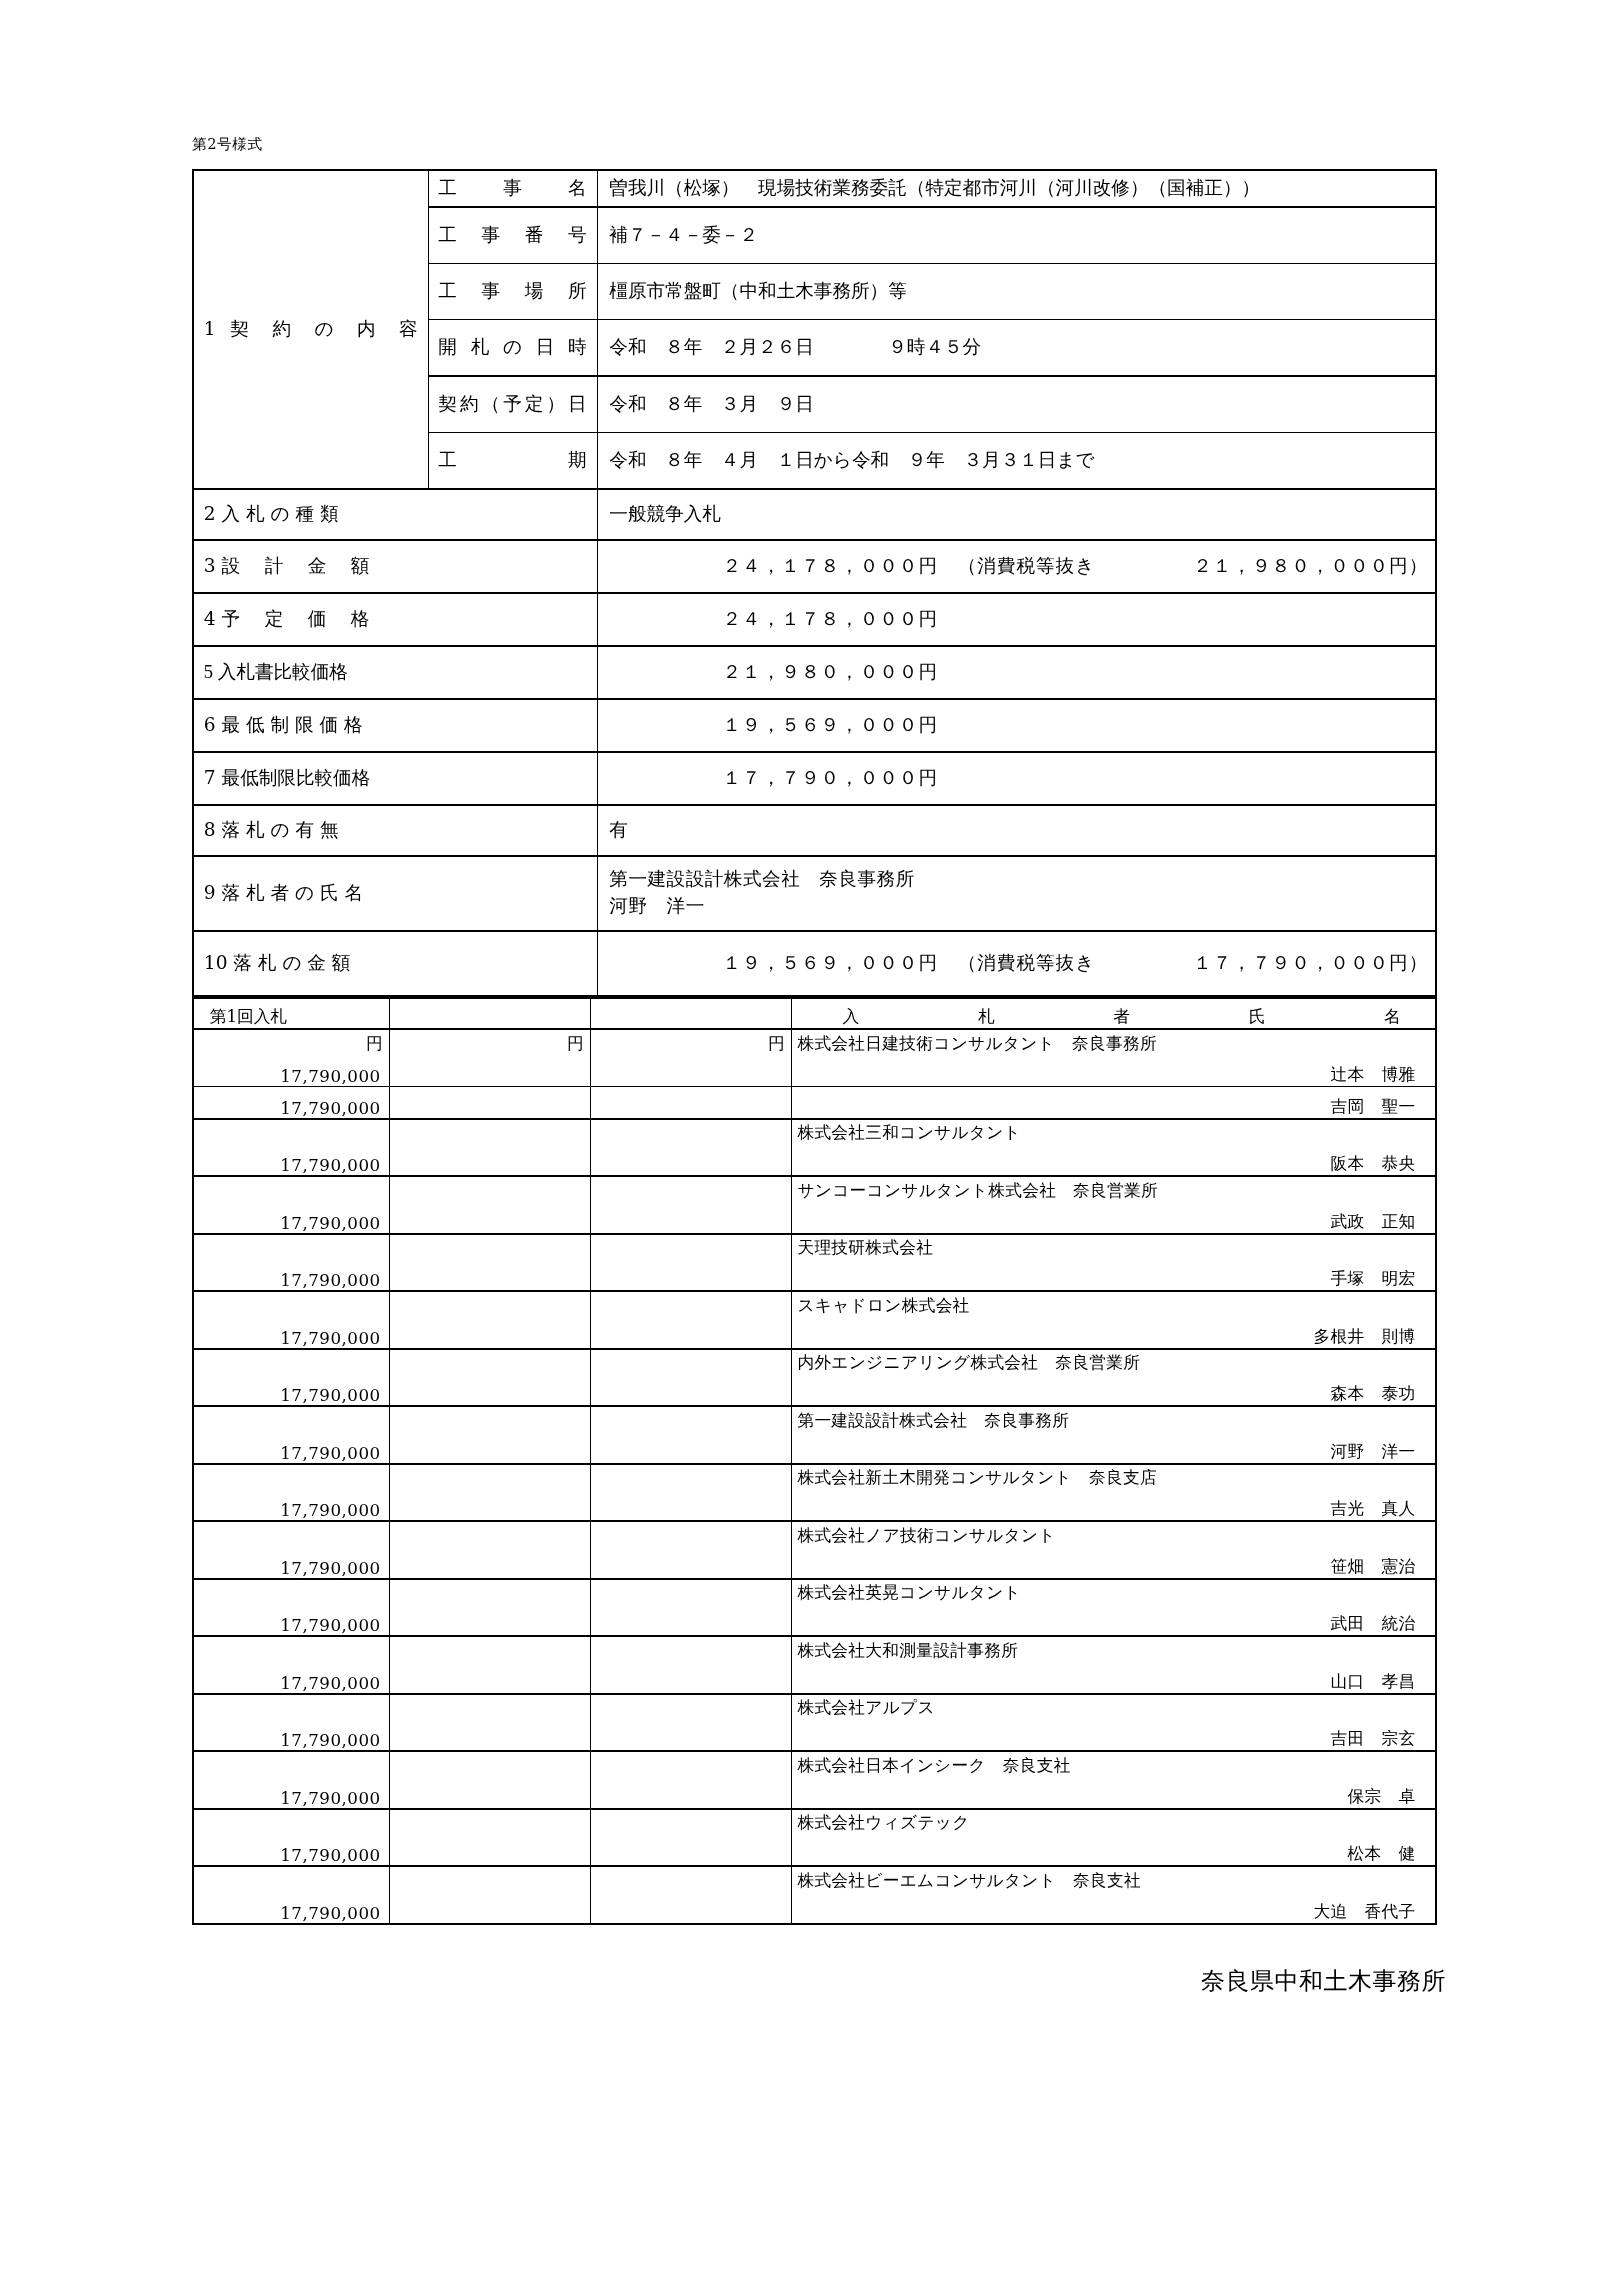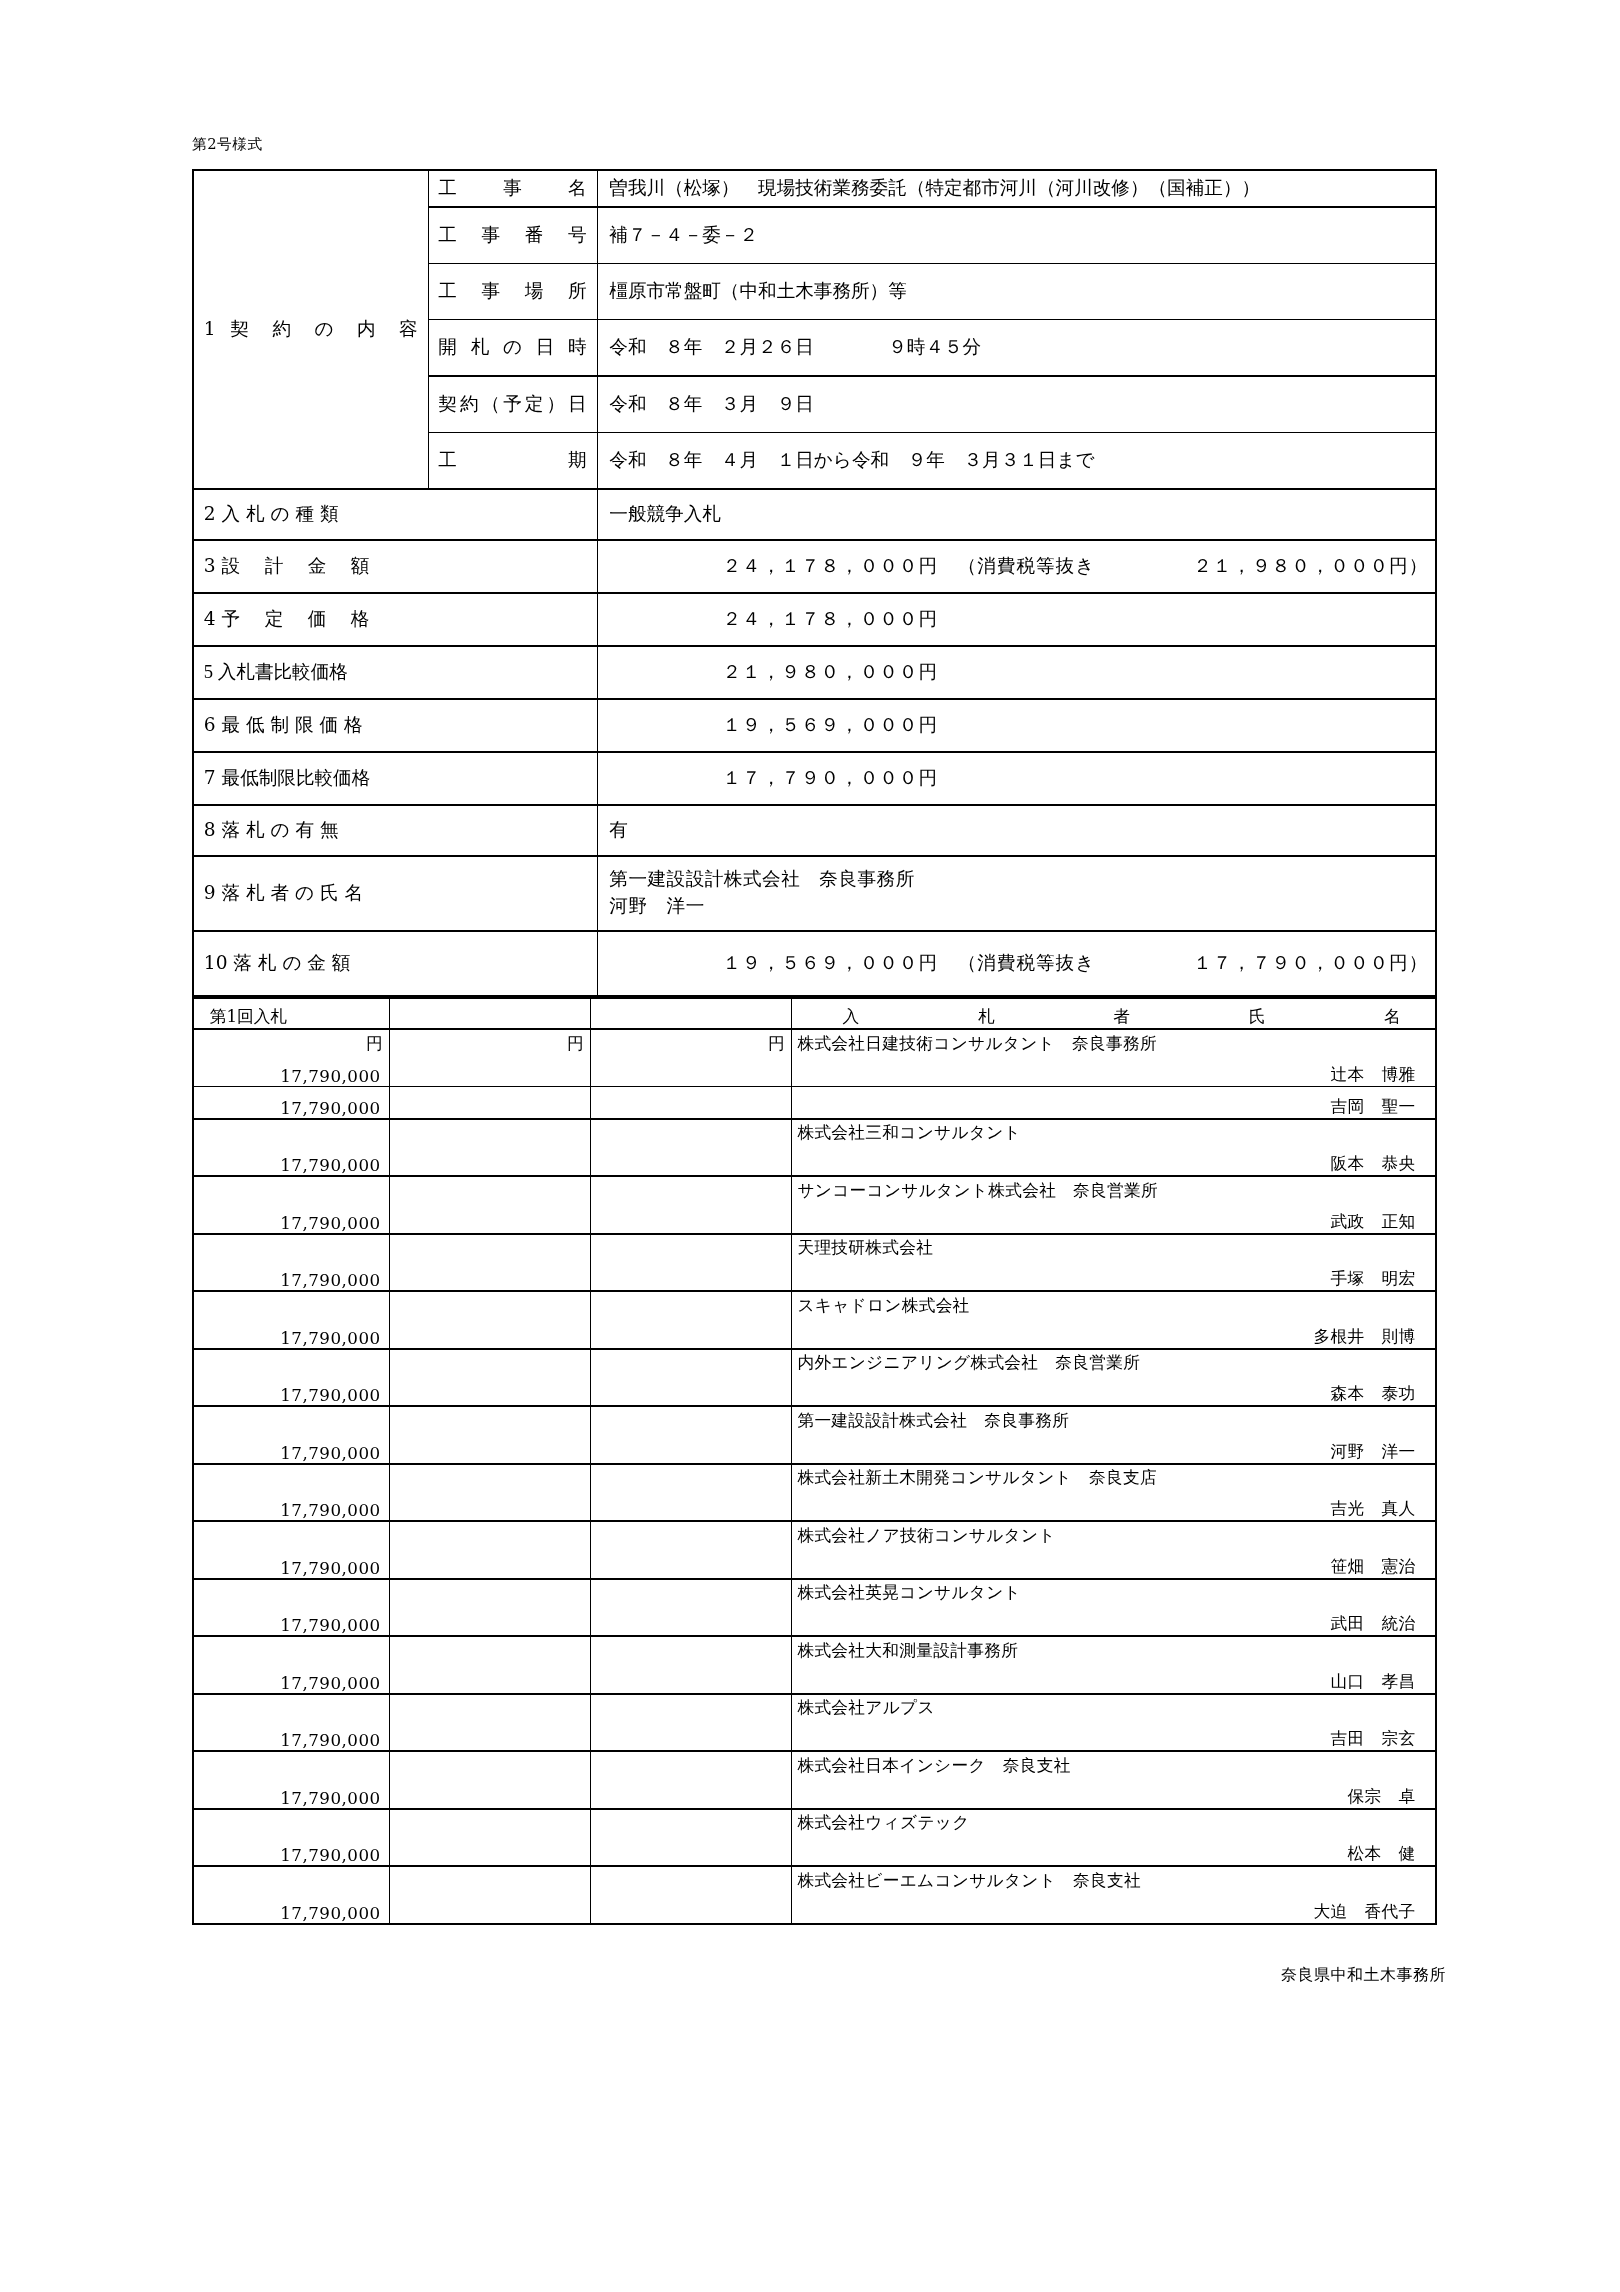--- a/index.html
+++ b/index.html
@@ -154,21 +154,21 @@
     font-size: 17.6px;
     height: 23.5px;
     vertical-align: bottom;
     border-top: none !important;
     white-space: nowrap;
     letter-spacing: 0.3px;
   }
   .footer-office {
     position: absolute;
     right: 186px;
-    font-size: 16px;
+    font-size: 24px;
     white-space: nowrap;
     letter-spacing: 0.5px;
   }
 </style>
 </head>
 <body>
 
 <div class="page">
 
   <div class="form-no">第2号様式</div>

